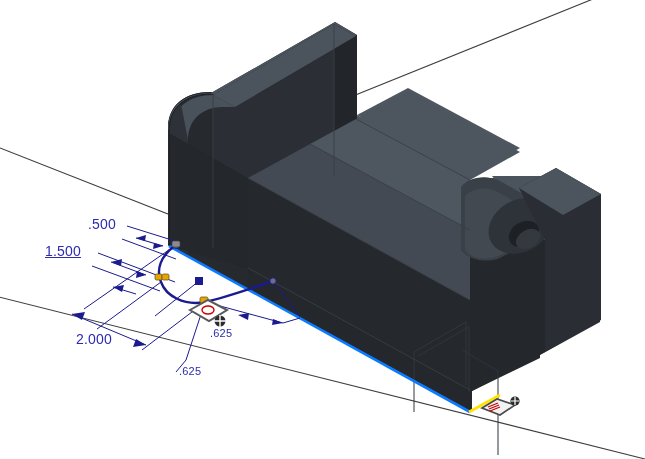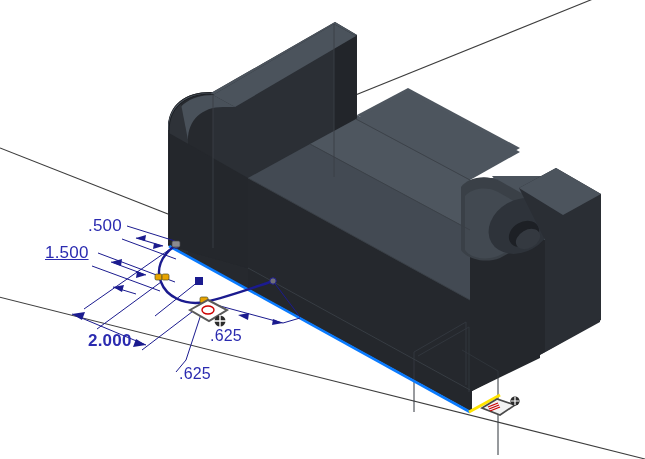--- a/index.html
+++ b/index.html
@@ -9,27 +9,27 @@
     position:relative;
     width:645px;height:459px;
     background:#ffffff;
     overflow:hidden;
   }
   #scene{position:absolute;inset:0;width:645px;height:459px;}
   .dim-label{
     position:absolute;
     color:#2b2bb0;
     font-family:"Liberation Sans",sans-serif;
-    font-size:17px;
+    font-size:14px;
     letter-spacing:0.2px;
     white-space:nowrap;
     user-select:none;
     line-height:1;
   }
-  .dim-label.small{font-size:16px;}
+  .dim-label.small{font-size:11px;}
 </style>
 </head>
 <body>
 
 <div id="viewport">
 
   <svg id="scene" viewBox="0 0 645 459" xmlns="http://www.w3.org/2000/svg">
 
     <defs>
       <clipPath id="clipAll">
@@ -274,19 +274,19 @@
         </g>
       </g>
 
     </g>
   </svg>
 
   <div class="dim-label" style="left:88px; top:217px;">.500</div>
 
   <div class="dim-label" style="left:45px; top:244px;text-decoration:underline;">1.500</div>
 
-  <div class="dim-label" style="left:88px; top:332px;font-weight:bold;">2.000</div>
+  <div class="dim-label" style="left:76px; top:332px;">2.000</div>
 
   <div class="dim-label small" style="left:210px; top:328px;">.625</div>
 
   <div class="dim-label small" style="left:179px; top:366px;">.625</div>
 
 </div>
 
 </body></html>

